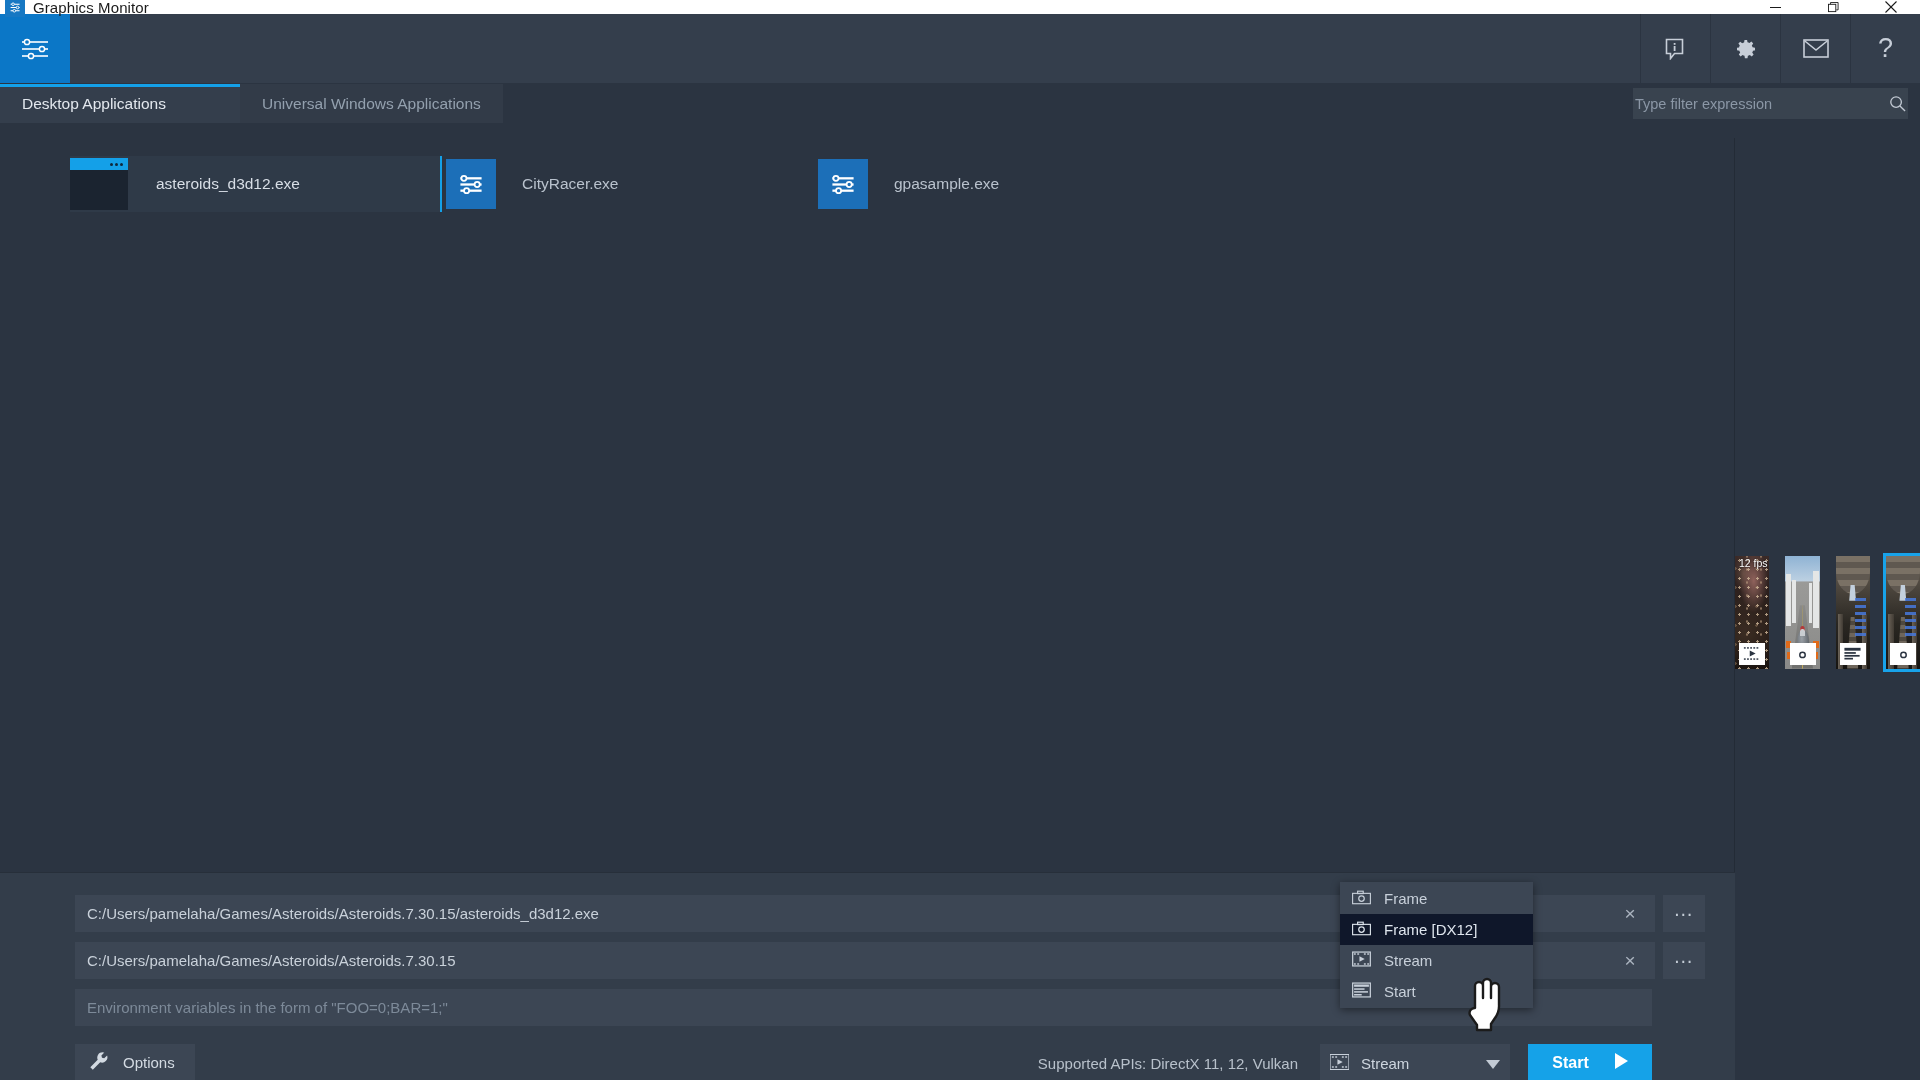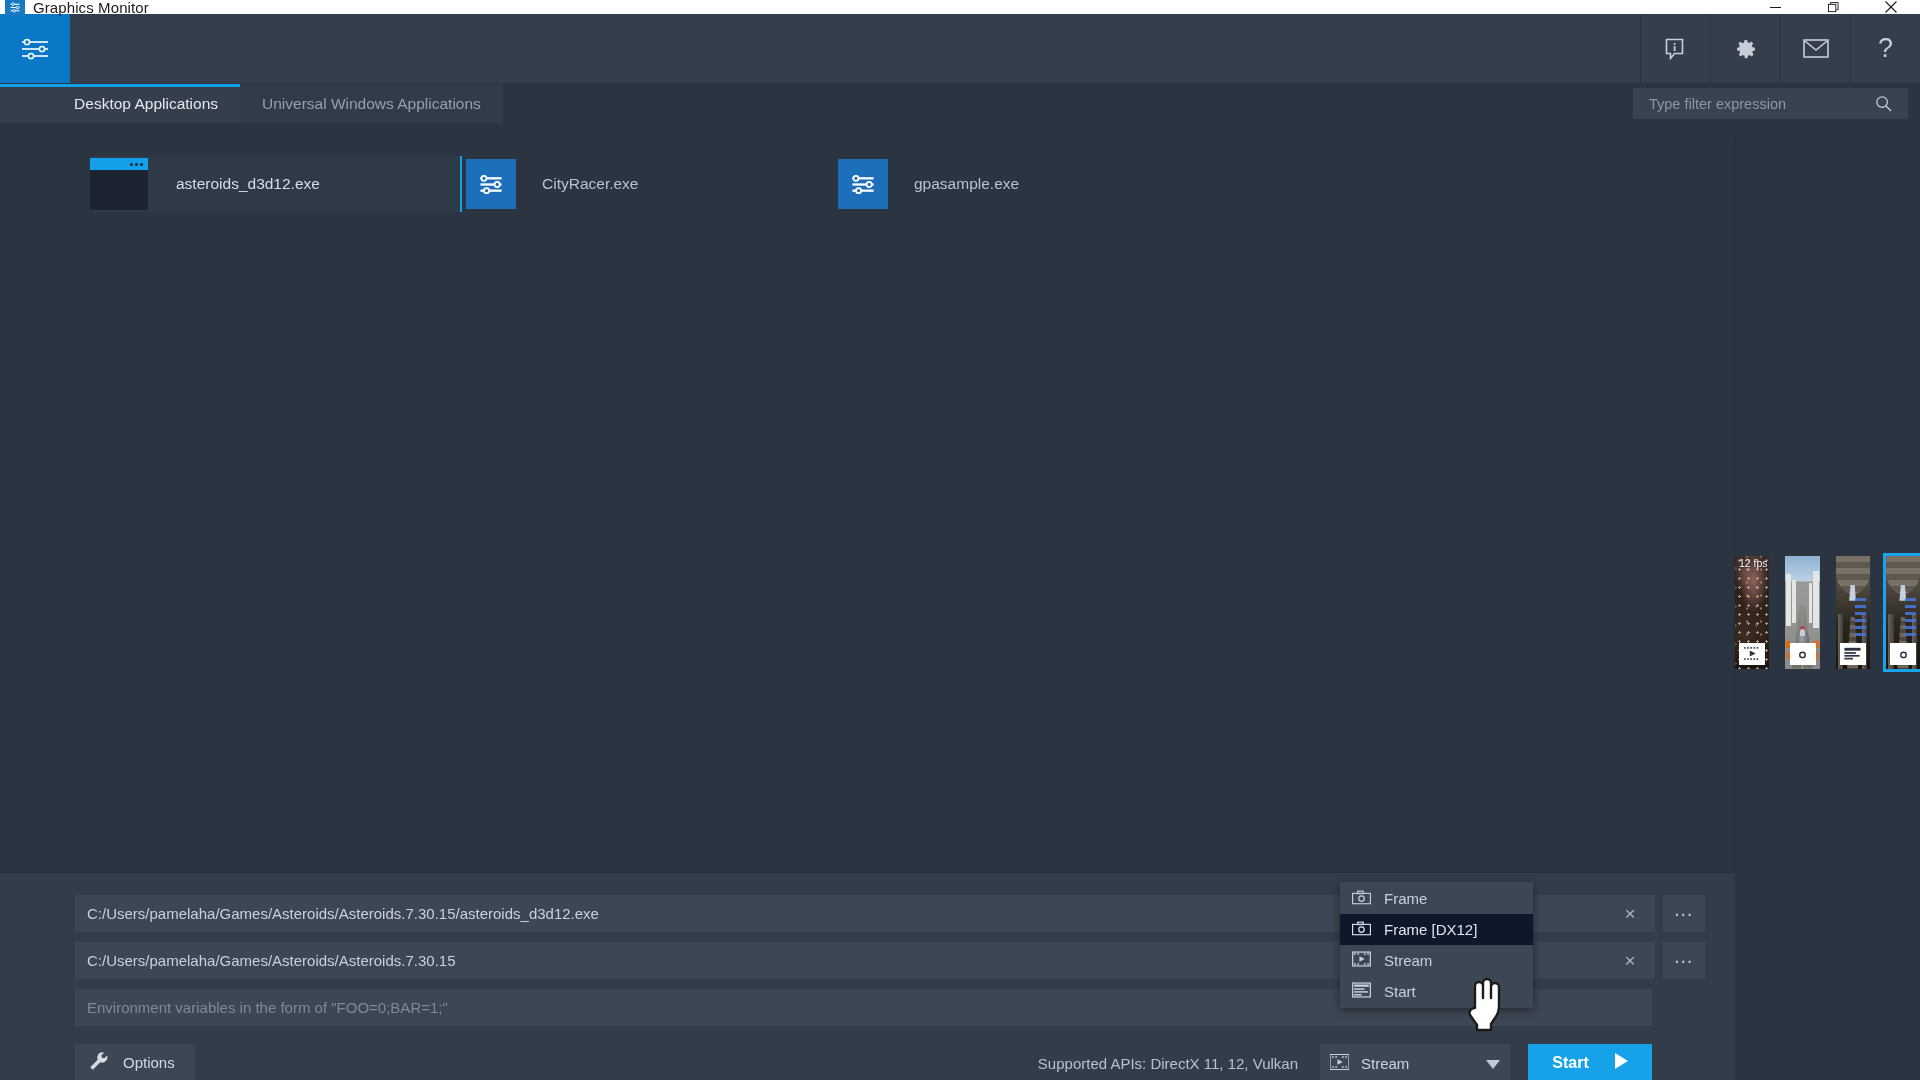--- a/index.html
+++ b/index.html
@@ -59,49 +59,49 @@
     display: flex; align-items: stretch; position: relative;
   }
   .tab {
     display: flex; align-items: center;
     padding: 0 22px;
     font-size: 15.5px; color: #9aa5b3;
     position: relative;
   }
   .tab.active {
     background: #343e4c; color: #e3e8ee;
-    min-width: 240px; justify-content: flex-end;
+    min-width: 240px; justify-content: flex-start;
   }
   .tab.active::before {
     content: ""; position: absolute; left: 0; right: 0; top: 0;
     height: 3px; background: #14a0e8;
   }
   .tab.inactive { background: #323b48; color: #93a0ae; min-width: 240px; justify-content: center;}
   .tabstrip-fill { flex: 1; background: #2b3441; }
   .filterbox {
     width: 275px; margin: 4px 12px 4px 0; background: #39434f;
-    display: flex; align-items: center; padding: 0 16px;
+    display: flex; align-items: center; padding: 0 2px;
     align-self: center; height: 31px;
   }
   .filterbox input {
     flex: 1; background: transparent; border: 0; outline: 0;
     color: #cdd4dd; font-size: 14.5px; font-family: "Liberation Sans", sans-serif;
   }
   .filterbox input::placeholder { color: #8b97a6; }
   .filter-search { color: #c3cad4; display:flex; }
 
   
   .content {
     position: absolute; left: 0; top: 138px;
     width: 1735px; height: 734px;
     background: #2b3441;
     border-right: 1px solid #232b36;
   }
   .app-grid {
-    display: flex; padding: 18px 0 0 70px; gap: 0; margin-left: 20px;
+    display: flex; padding: 18px 0 0 70px; gap: 0;
   }
   .app-tile {
     display: flex; align-items: center;
     height: 56px; width: 372px;
     position: relative;
   }
   .app-tile.selected { background: #2f3a48; border-right: 2px solid #14a0e8; }
   .app-thumb {
     width: 58px; height: 52px; flex: 0 0 58px;
     background: #1b2430; position: relative; overflow: hidden;

